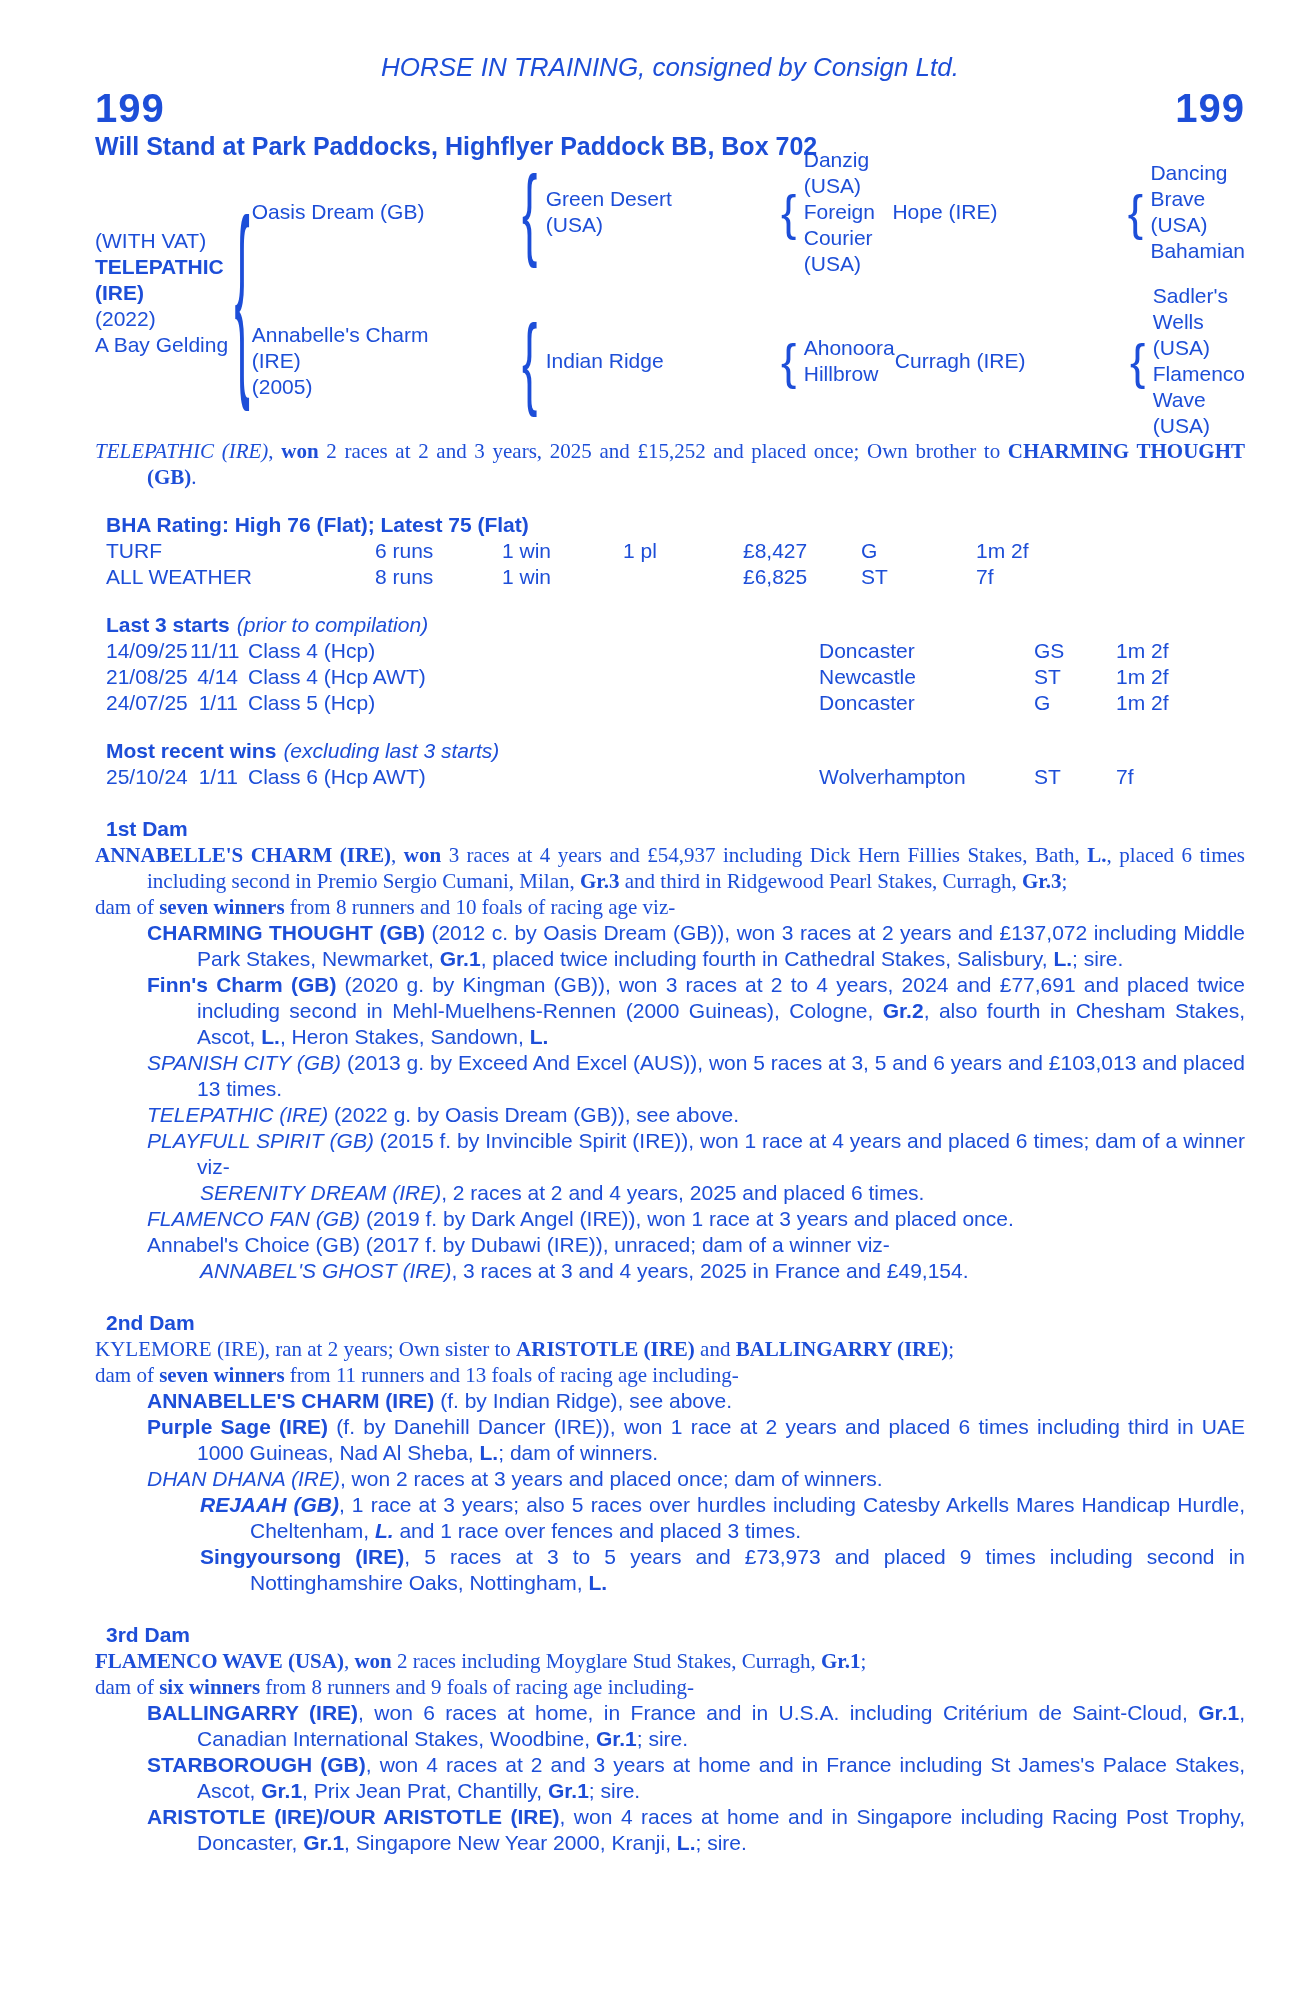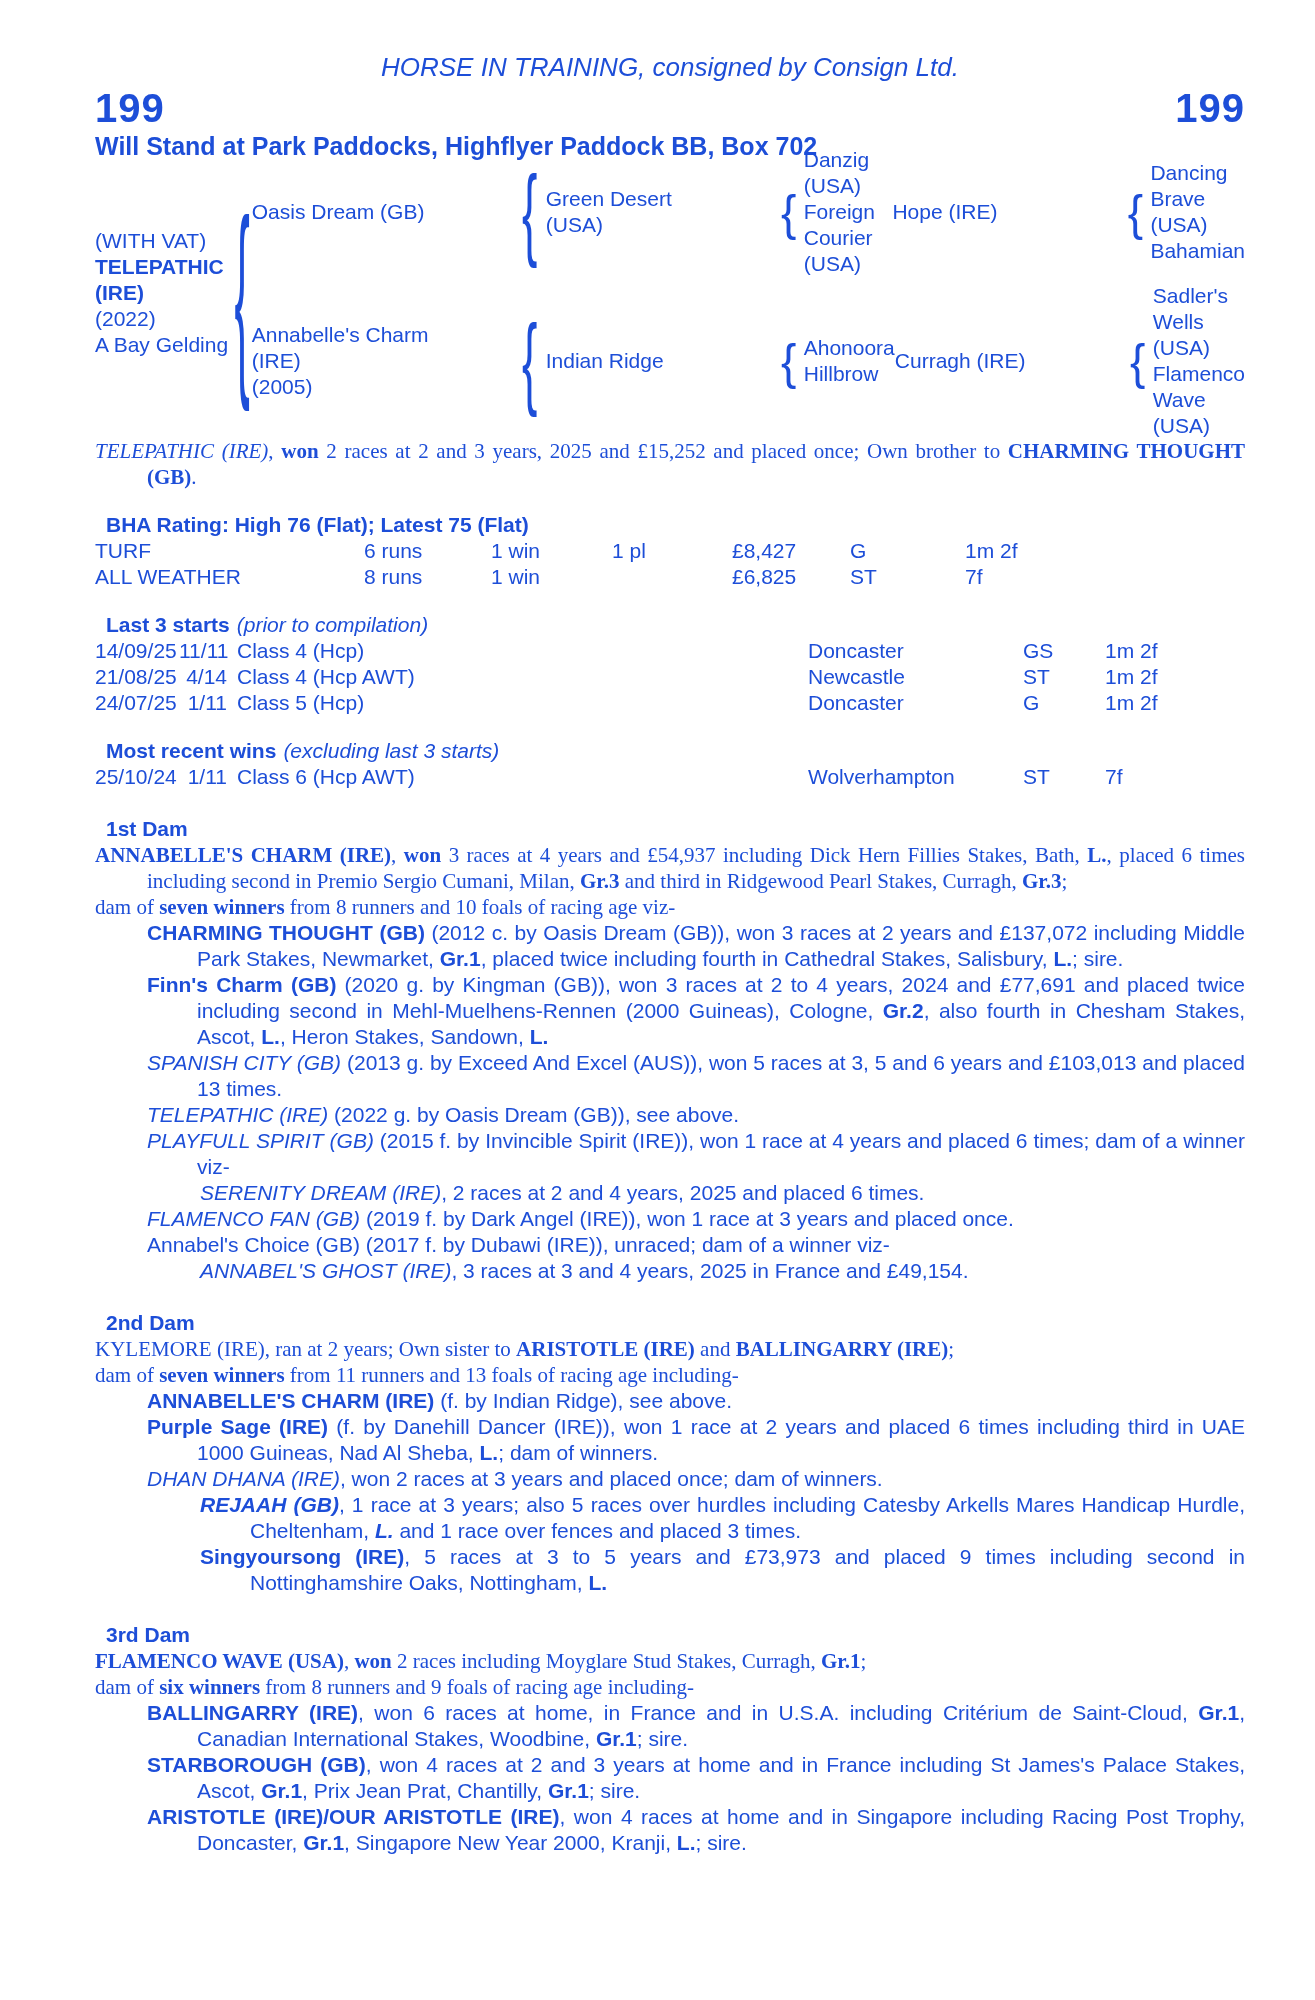--- a/index.html
+++ b/index.html
@@ -50,21 +50,21 @@
   .seg-b{font-weight:bold;}
   .seg-i{font-style:italic;}
   .seg-bi{font-weight:bold;font-style:italic;}
   .race-para{margin-top:36px;}
 
   .sect{font-size:21px;font-weight:bold;margin:22px 0 0 11px;line-height:26px;}
   .sect .sub{font-weight:normal;font-style:italic;margin-left:7px;}
   .dam-h{margin-top:26px;}
 
   
-  .trow{display:grid;line-height:26px;}
+  .trow{display:grid;line-height:26px;margin-left:11px;}
   .cell{white-space:nowrap;}
   .grid-bha{grid-template-columns:269px 127px 121px 120px 118px 115px 1fr;}
   .grid-starts{grid-template-columns:84px 48px 581px 215px 82px 1fr;}
   .grid-starts .c1{text-align:right;}
   .grid-starts .c2{padding-left:10px;}
 </style>
 </head>
 <body>
 
 <div class="page">

